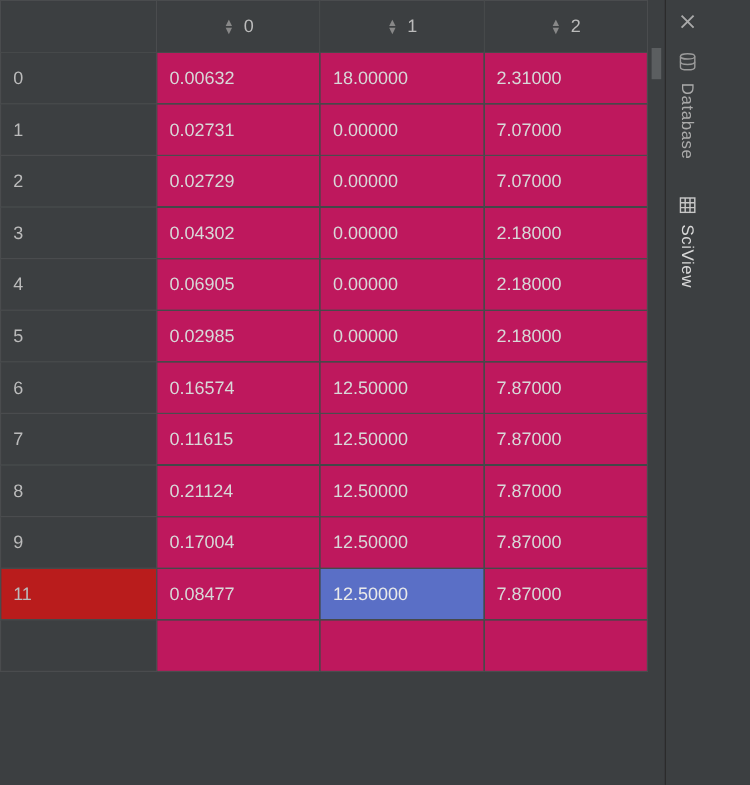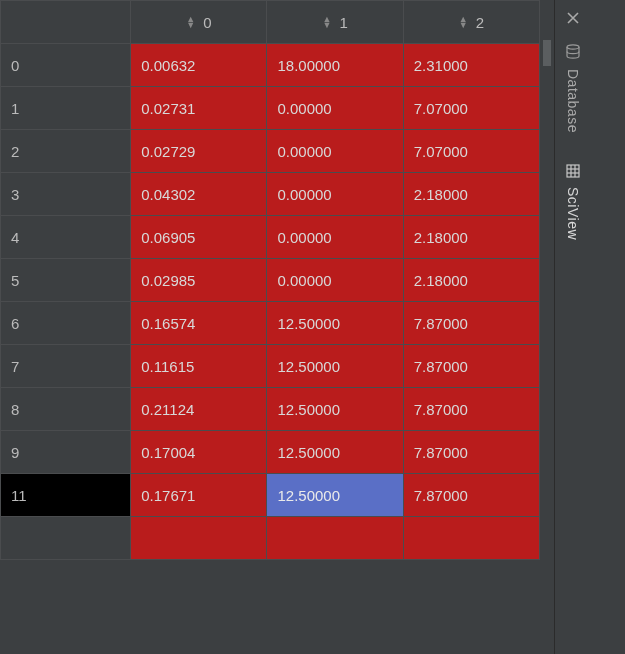--- a/index.html
+++ b/index.html
@@ -102,29 +102,29 @@
     }
     .col-index { width: 130px; }
     .col-d     { width: 136px; }
     th.col-index { text-align: center; }
     td.idx-cell {
       background: #3c3f41;
       color: #bbbbbb;
       text-align: center;
     }
     td.val-cell {
-      background: #b91c1c;
+      background: #be185d;
       color: #d8d8d8;
       border: 1px solid #1f1f90;
     }
     td.val-cell.sel {
       background: #5a6fc6;
       color: #eaeaea;
     }
-    tr.rowsel td.idx-cell { background: #000000; }
+    tr.rowsel td.idx-cell { background: #b91c1c; }
     .sort-arrows {
       display: inline-flex;
       flex-direction: column;
       line-height: 6px;
       margin-right: 8px;
       vertical-align: middle;
       color: #888;
       font-size: 9px;
     }
     .hdr-wrap { display:flex; align-items:center; justify-content:center; }
@@ -223,21 +223,21 @@
           <td class="val-cell col-d">7.87000</td>
         </tr>
         <tr>
           <td class="idx-cell col-index">9</td>
           <td class="val-cell col-d">0.17004</td>
           <td class="val-cell col-d">12.50000</td>
           <td class="val-cell col-d">7.87000</td>
         </tr>
         <tr class="rowsel">
           <td class="idx-cell col-index">11</td>
-          <td class="val-cell col-d">0.17671</td>
+          <td class="val-cell col-d">0.08477</td>
           <td class="val-cell col-d sel">12.50000</td>
           <td class="val-cell col-d">7.87000</td>
         </tr>
         <tr class="partial">
           <td class="idx-cell col-index"></td>
           <td class="val-cell col-d"></td>
           <td class="val-cell col-d"></td>
           <td class="val-cell col-d"></td>
         </tr>
       </tbody>

